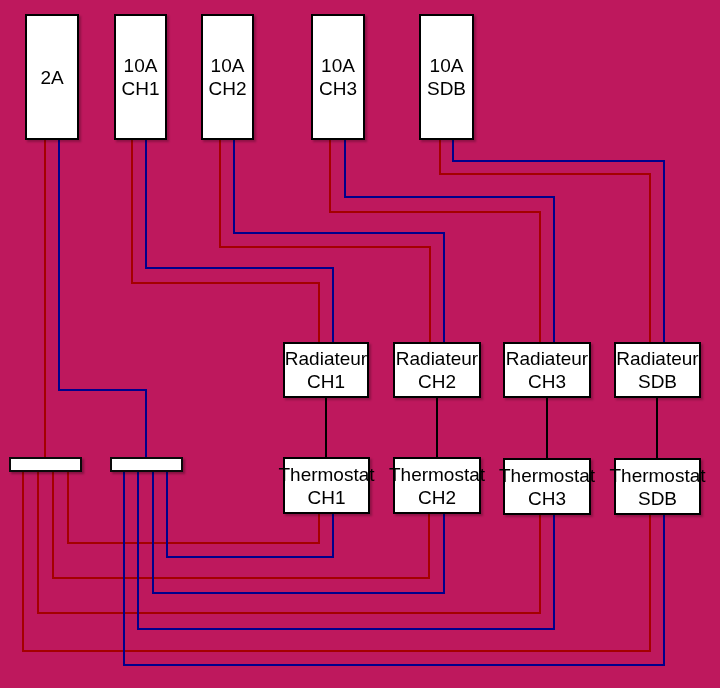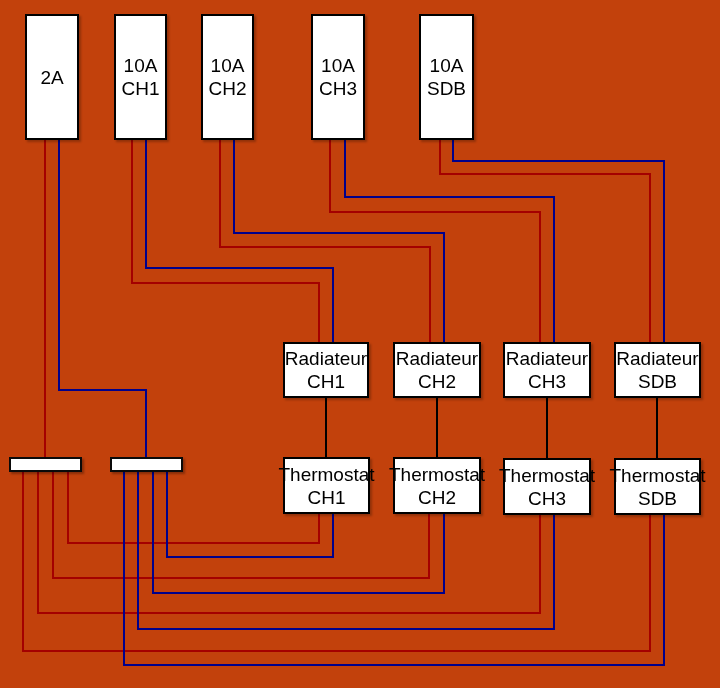--- a/index.html
+++ b/index.html
@@ -1,20 +1,20 @@
 <!DOCTYPE html>
 <html><head>
 <meta charset="utf-8">
 <style>
   html, body { margin: 0; padding: 0; background: #ffffff; }
   .stage {
     position: relative;
     width: 720px;
     height: 688px;
-    background: #c2410c;
+    background: #be185d;
     font-family: "Liberation Sans", sans-serif;
     overflow: hidden;
   }
   .wire-layer {
     position: absolute;
     left: 0; top: 0;
     width: 720px; height: 688px;
   }
   .box {
     position: absolute;

